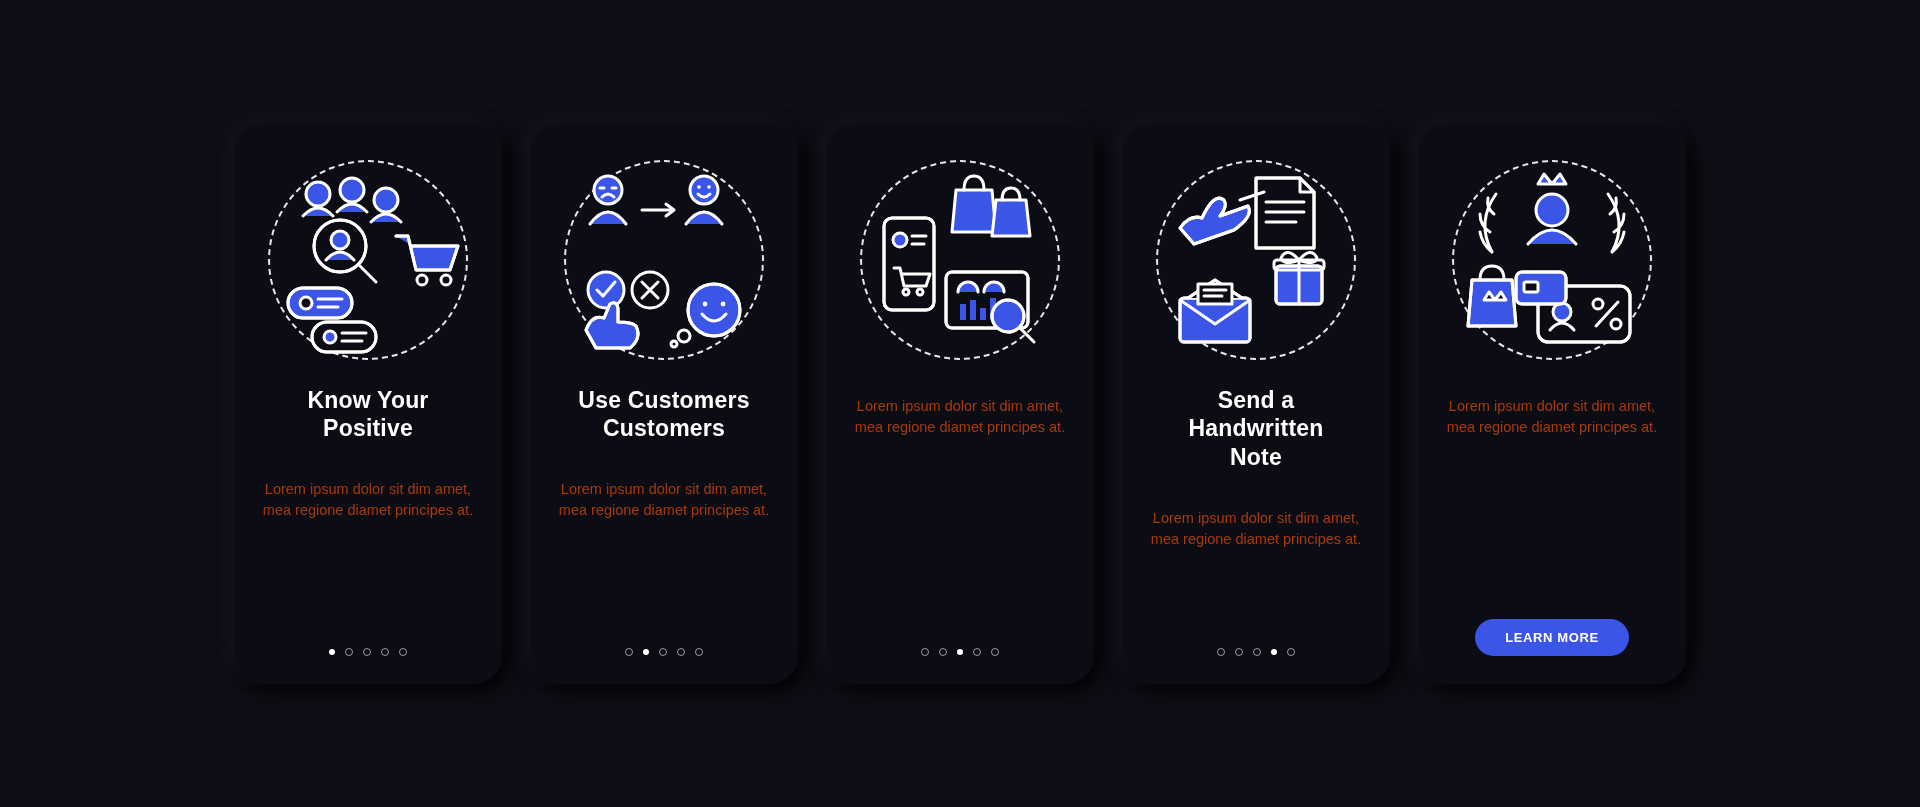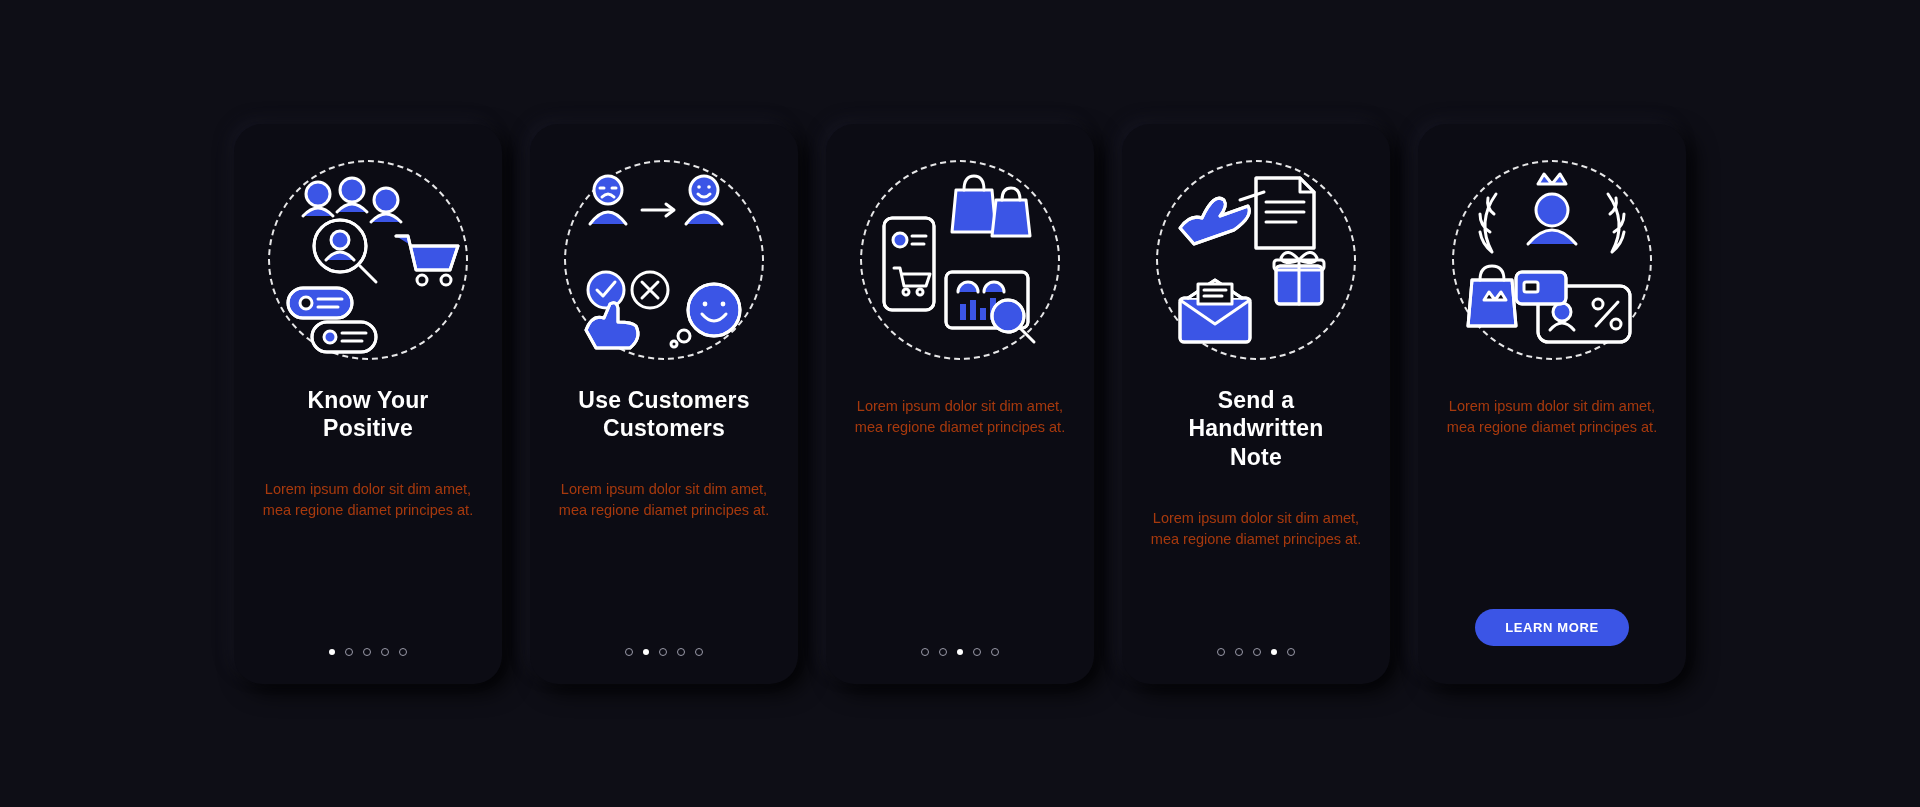--- a/index.html
+++ b/index.html
@@ -77,21 +77,21 @@
   .cta {
     background:#3b55e6;
     color:#ffffff;
     border:none;
     border-radius: 999px;
     padding: 11px 30px;
     font-size: 13px;
     font-weight: 700;
     letter-spacing: 0.6px;
     cursor:pointer;
-    margin-bottom: 12px;
+    margin-bottom: 2px;
   }
 </style>
 </head>
 <body>
 
 <div class="carousel">
 
   <div class="card">
     <div class="illus">
       <div class="dashed-ring"></div>

